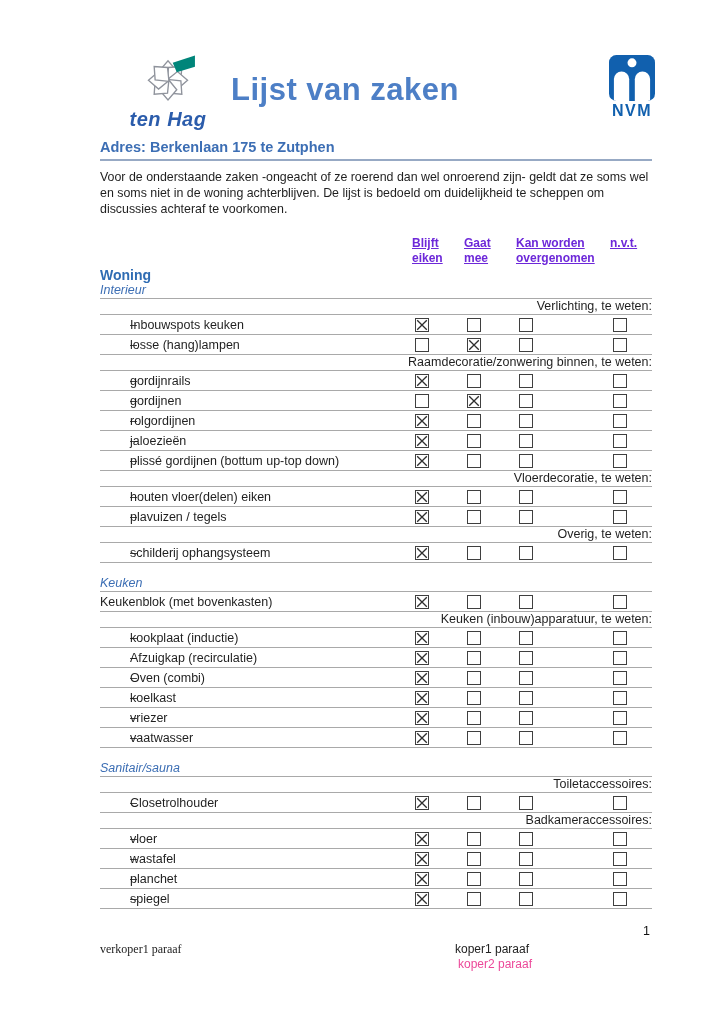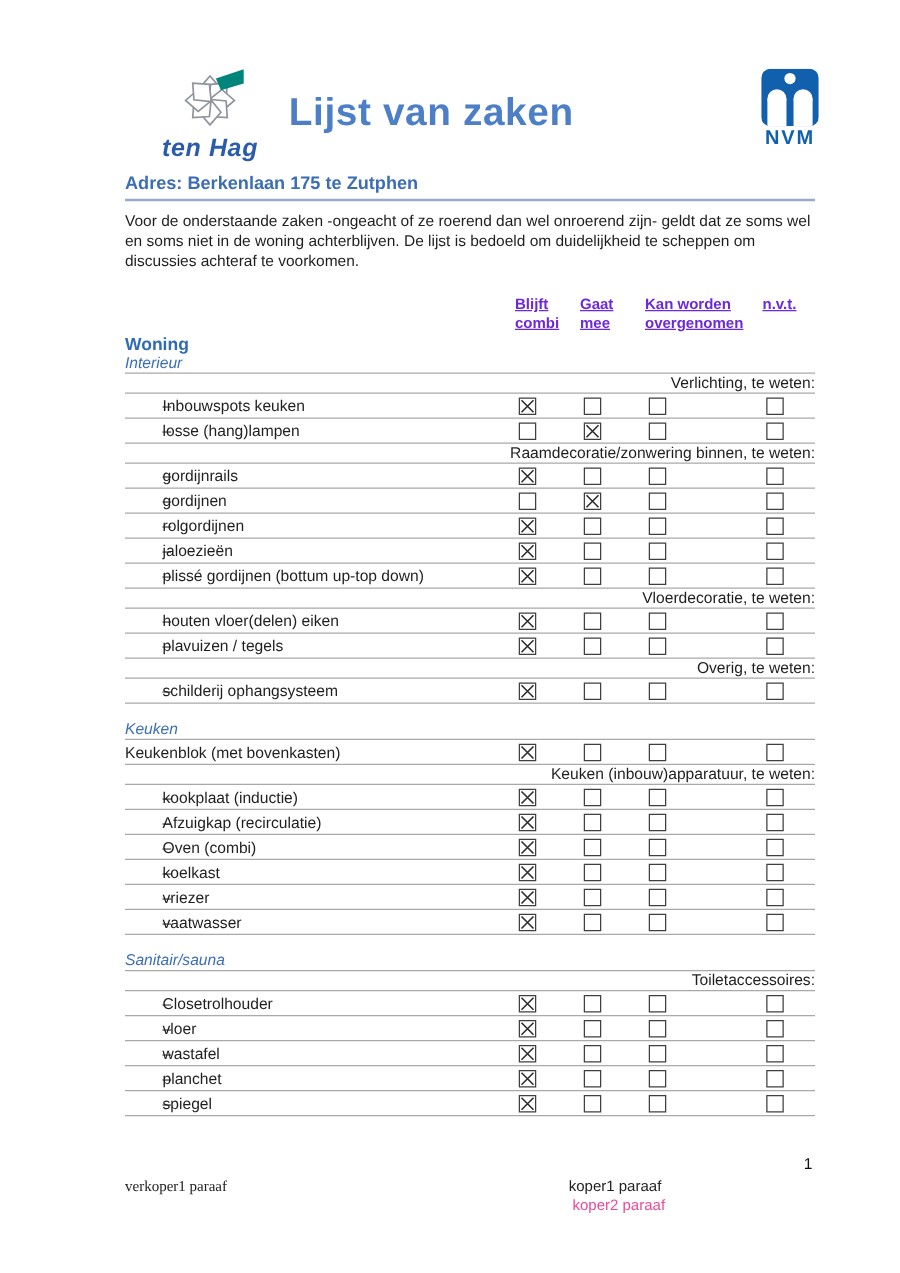--- a/index.html
+++ b/index.html
@@ -120,21 +120,21 @@
 
   <div class="address">Adres: Berkenlaan 175 te Zutphen</div>
 
   <div class="intro">Voor de onderstaande zaken -ongeacht of ze roerend dan wel onroerend zijn- geldt dat ze soms wel en soms niet in de woning achterblijven. De lijst is bedoeld om duidelijkheid te scheppen om discussies achteraf te voorkomen.</div>
 
   <div class="table-area">
     <div class="cols">
       <div class="col-label"></div>
       <div class="c1 col-head">
         <div>Blijft</div>
-        <div>combi</div>
+        <div>eiken</div>
       </div>
       <div class="c2 col-head">
         <div>Gaat</div>
         <div>mee</div>
       </div>
       <div class="c3 col-head">
         <div>Kan worden</div>
         <div>overgenomen</div>
       </div>
       <div class="c4 col-head">
@@ -548,20 +548,21 @@
             <span class="c2 cbcell">
               <span class="checkbox"></span>
             </span>
             <span class="c3 cbcell">
               <span class="checkbox"></span>
             </span>
             <span class="c4 cbcell">
               <span class="checkbox"></span>
             </span>
           </div>
+          <div class="group-label">Badkameraccessoires:</div>
           <div class="row">
             <span class="label-wrap">
               <span class="dash">–</span>
               <span class="item-label">vloer</span>
             </span>
             <span class="c1 cbcell">
               <span class="checkbox">
                 <svg viewBox="0 0 10 10">
                   <path d="M1 1 L9 9 M9 1 L1 9" stroke="#2f2f2f" stroke-width="1.1" fill="none"></path>
                 </svg>

